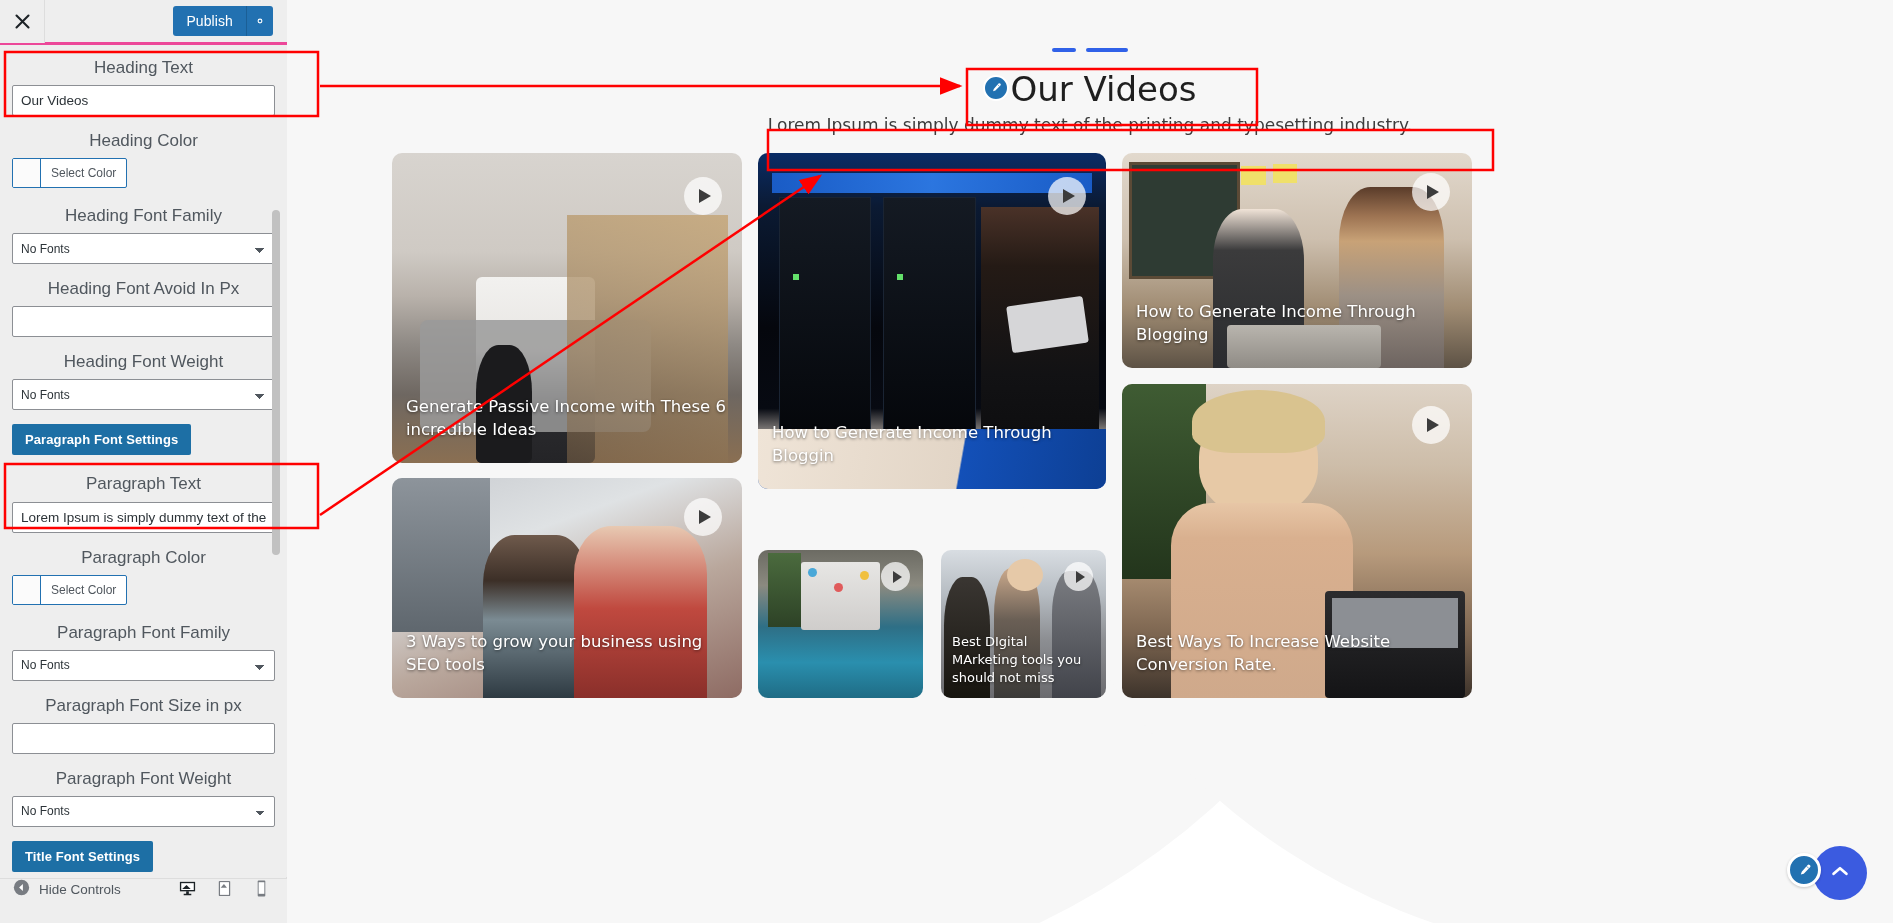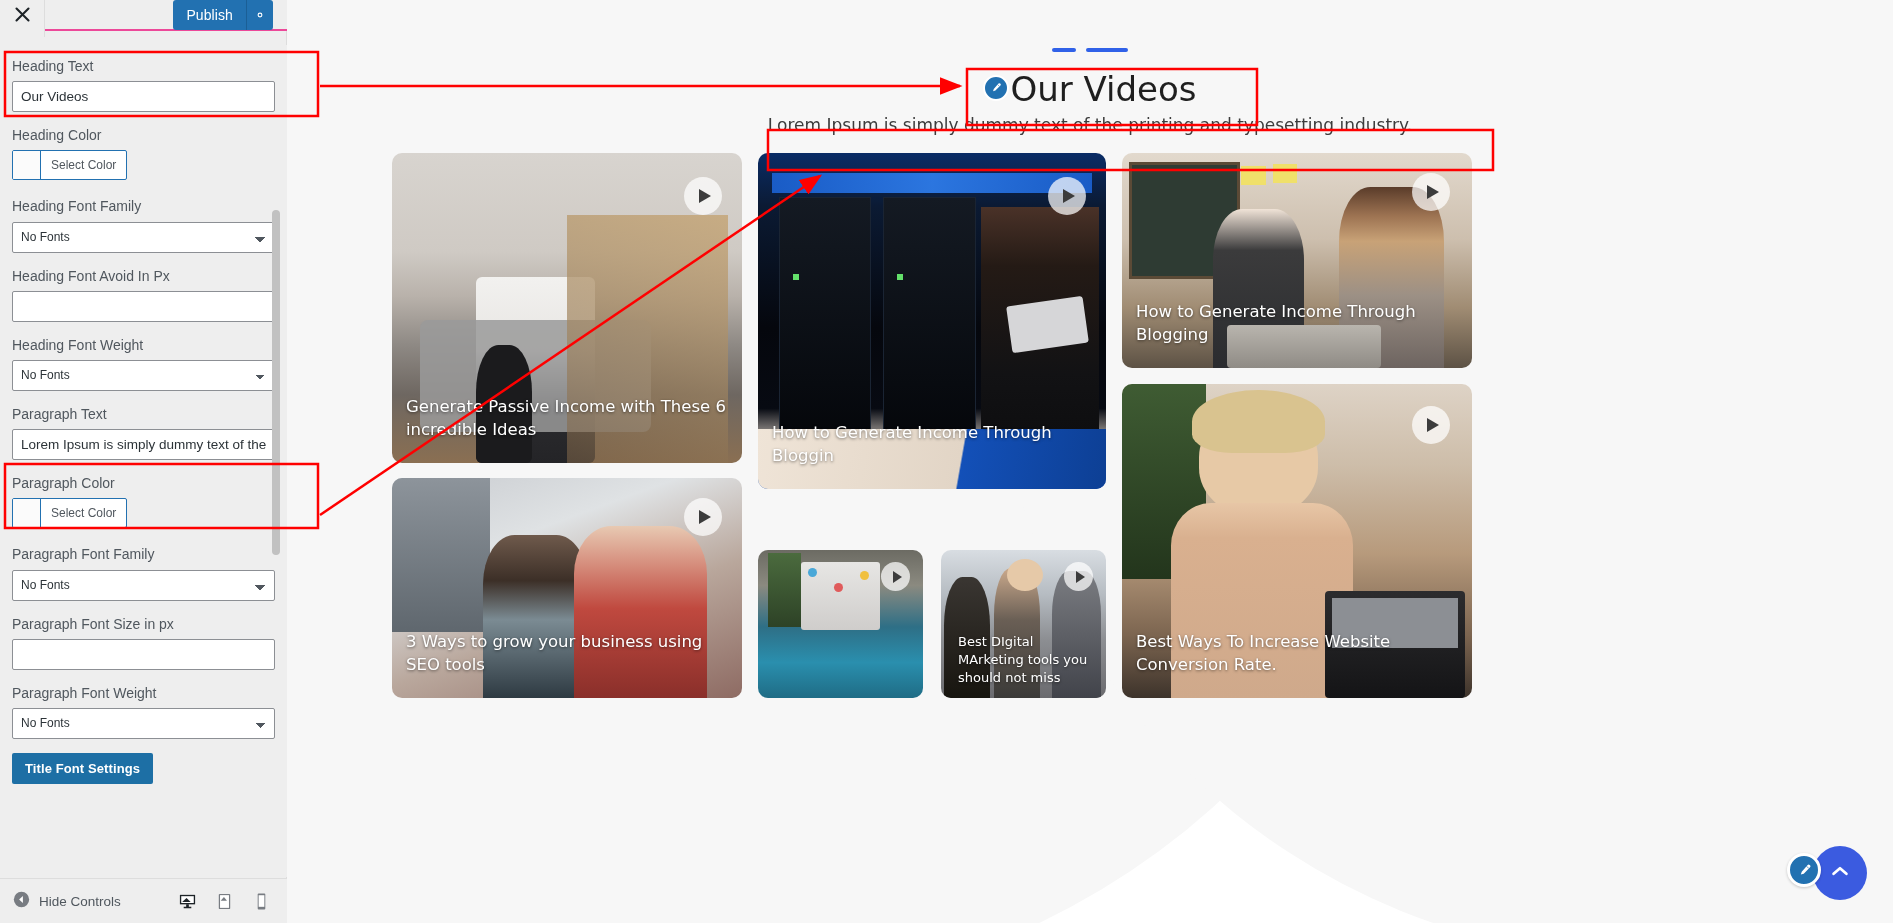--- a/index.html
+++ b/index.html
@@ -11,22 +11,22 @@
   }
   .app{position:relative;width:1893px;height:923px;}
 
   
   .sidebar{
     position:absolute;left:0;top:0;width:287px;height:923px;
     background:#eeeeee;border-right:1px solid #dddddd;
     box-sizing:border-box;
   }
   .sb-header{
-    position:absolute;left:0;top:0;width:287px;height:31px;
-    background:#eeeeee;border-bottom:2px solid #ec4899;
+    position:absolute;left:0;top:0;width:287px;height:49px;
+    background:#eeeeee;border-bottom:7px solid #ec4899;
     display:flex;align-items:center;box-sizing:border-box;gap:35px;
   }
   .close-btn{
     width:45px;height:44px;display:flex;align-items:center;justify-content:center;
     border-right:1px solid #dddddd;box-sizing:border-box;cursor:pointer;
     background:#eeeeee;
   }
   .close-btn svg{display:block;}
   .sb-header-spacer{flex:1;}
   .publish-wrap{
@@ -44,21 +44,21 @@
   }
 
   
   .sb-body{
     position:absolute;left:0;top:45px;width:287px;height:832px;
     overflow:hidden;box-sizing:border-box;background:#eeeeee;
   }
   .sb-inner{padding:0 12px 0 12px;}
   .field{margin:0 0 14px 0;}
   .field-label{
-    font-size:14px;color:#50575e;margin:0 0 6px 0;line-height:1.3;
+    font-size:17px;color:#50575e;margin:0 0 6px 0;line-height:1.3;text-align:center;
   }
   .text-input{
     width:100%;height:31px;box-sizing:border-box;
     border:1px solid #8c8f94;border-radius:2px;background:#fff;
     padding:0 8px;font-size:13.5px;color:#2c3338;
     font-family:"Liberation Sans",sans-serif;
     outline:none;
   }
   .select-input{
     width:100%;height:31px;box-sizing:border-box;
@@ -95,21 +95,21 @@
   }
   .sb-thumb{
     position:absolute;top:165px;left:0;width:8px;height:345px;
     background:#c1c1c1;border-radius:4px;
   }
 
   
   .sb-footer{
     position:absolute;left:0;bottom:0;width:287px;height:45px;
     background:#eeeeee;border-top:1px solid #dddddd;
-    display:flex;align-items:center;box-sizing:border-box;gap:36px;
+    display:flex;align-items:flex-start;box-sizing:border-box;gap:36px;
   }
   .hide-controls{
     display:flex;align-items:center;gap:9px;padding-left:13px;cursor:pointer;
   }
   .hide-controls-label{font-size:13.5px;color:#50575e;}
   .device-btns{margin-left:auto;display:flex;align-items:center;gap:18px;padding-right:16px;}
   .device-btn{cursor:pointer;display:flex;align-items:center;justify-content:center;}
 
   
   .preview{
@@ -156,21 +156,21 @@
   }
   .card .photo{position:absolute;inset:0;}
   .card .caption{
     position:absolute;left:0;right:0;bottom:0;
     padding:12px 14px 22px 14px;color:#ffffff;
     font-size:16.5px;line-height:23px;
     font-family:"DejaVu Sans",sans-serif;
     text-shadow:0 1px 3px rgba(0,0,0,.55);
     box-sizing:border-box;
   }
-  .card .caption.small{font-size:13px;line-height:18px;padding:9px 11px 11px 17px;}
+  .card .caption.small{font-size:13px;line-height:18px;padding:9px 11px 11px 11px;}
   .play{
     position:absolute;width:38px;height:38px;border-radius:50%;
     background:rgba(255,255,255,.72);
     display:flex;align-items:center;justify-content:center;cursor:pointer;
   }
   .play.small{width:29px;height:29px;}
   .play i{
     display:block;width:0;height:0;
     border-left:12px solid #3c3c3c;
     border-top:7.5px solid transparent;
@@ -257,20 +257,23 @@
           <input class="text-input" value="" style="">
         </div>
 
         <div class="field">
           <div class="field-label">Heading Font Weight</div>
           <select class="select-input">
             <option>No Fonts</option>
           </select>
         </div>
 
+        <div class="field" style="margin-bottom:18px;">
+          <button class="blue-btn">Paragraph Font Settings</button>
+        </div>
 
         <div class="field">
           <div class="field-label">Paragraph Text</div>
           <input class="text-input" value="Lorem Ipsum is simply dummy text of the prin" style="">
         </div>
 
         <div class="field">
           <div class="field-label">Paragraph Color</div>
           <div class="color-picker">
             <div class="color-swatch"></div>

